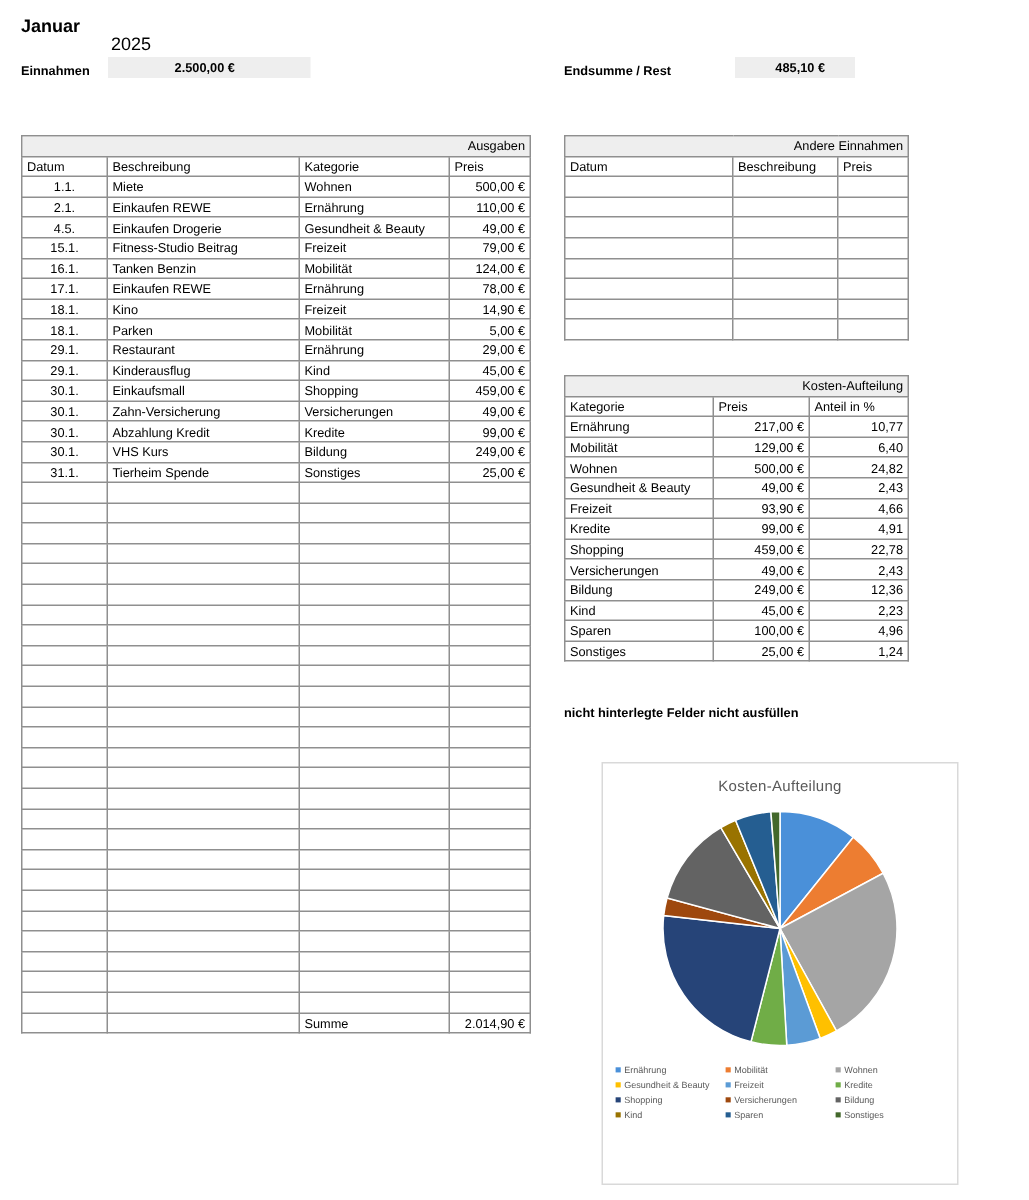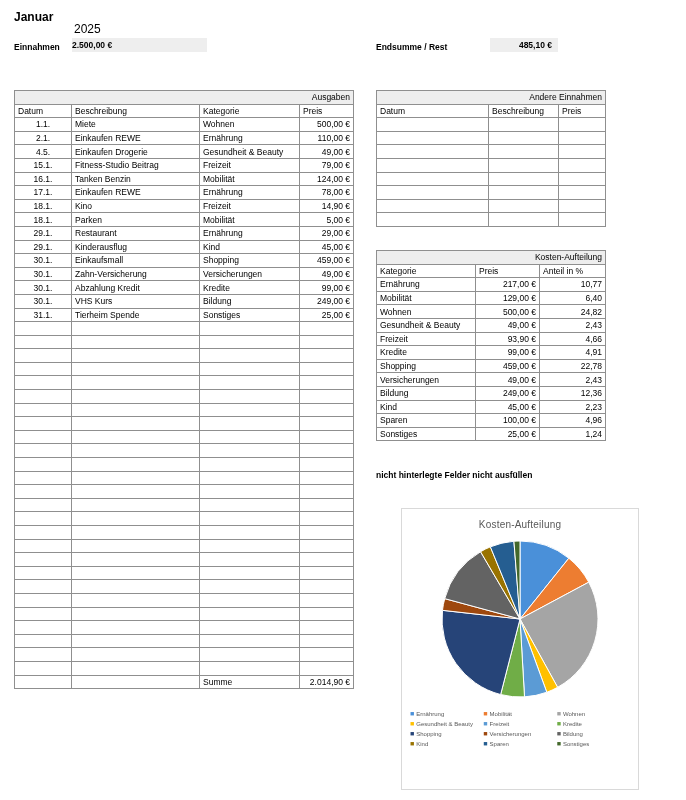--- a/index.html
+++ b/index.html
@@ -26,33 +26,33 @@
     font-size: 12px; font-weight: normal;
   }
   .lbl-einnahmen {
     position: absolute; left: 14px; top: 42px;
     font-size: 8.5px; font-weight: bold;
   }
   .val-einnahmen {
     position: absolute; left: 72px; top: 38px;
     width: 135px; height: 14px;
     background: #eeeeee;
-    text-align: left; padding-right: 6px;
+    text-align: center; padding-right: 6px;
     font-size: 8.5px; font-weight: bold;
     line-height: 14px;
   }
   .lbl-endsumme {
     position: absolute; left: 376px; top: 42px;
     font-size: 8.5px; font-weight: bold;
   }
   .val-endsumme {
     position: absolute; left: 490px; top: 38px;
-    width: 68px; height: 14px;
+    width: 80px; height: 14px;
     background: #eeeeee;
-    text-align: right; padding-right: 6px;
+    text-align: right; padding-right: 20px;
     font-size: 8.5px; font-weight: bold;
     line-height: 14px;
   }
 
   
   table.grid {
     border-collapse: collapse;
     font-size: 8.5px;
     table-layout: fixed;
   }

